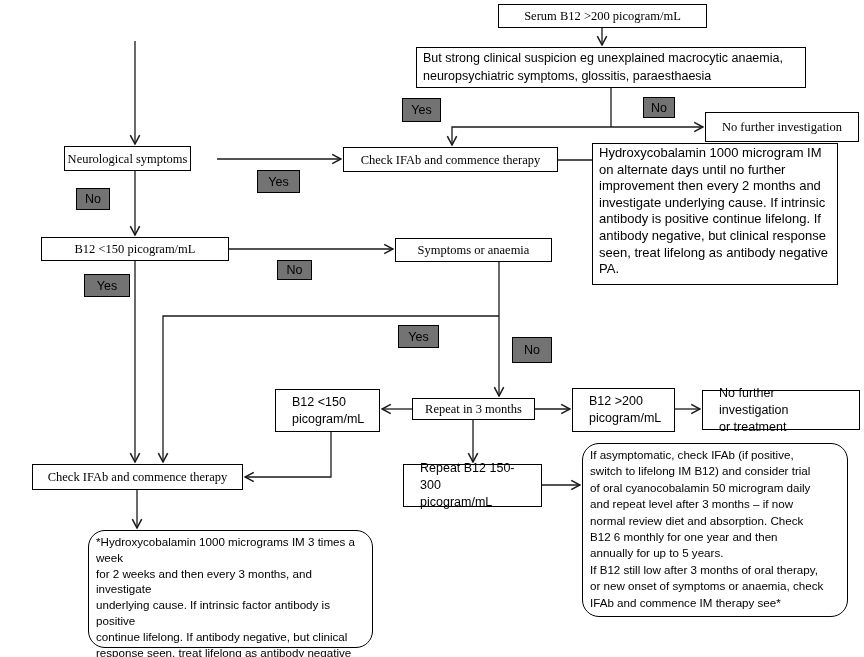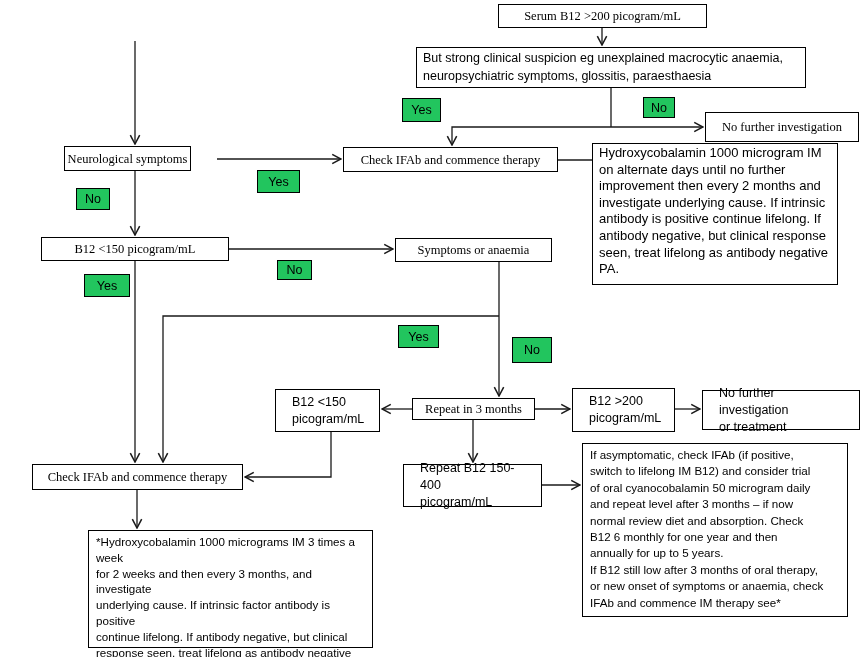--- a/index.html
+++ b/index.html
@@ -13,23 +13,23 @@
     position:absolute;box-sizing:border-box;border:1.5px solid #000;
     background:#fff;white-space:pre-line;
   }
   .center{
     display:flex;align-items:center;justify-content:center;text-align:center;
     font-size:12.5px;line-height:14px;font-family:Liberation Serif, serif;
   }
   .leftpad{display:flex;align-items:center;font-size:12.5px;line-height:17px;
     padding:1px 16px;text-align:left;}
   .para{font-size:12px;line-height:16.4px;padding:1px 6px;text-align:left;}
-  .para-sm{font-size:11.6px;line-height:15.8px;padding:3px 7px;text-align:left;}
+  .para-sm{font-size:11.6px;line-height:15.8px;padding:3px 7px;text-align:left;border-radius:17px;}
   .lbl{
-    position:absolute;box-sizing:border-box;border:1.5px solid #000;background:#22c55e;
+    position:absolute;box-sizing:border-box;border:1.5px solid #000;background:#737373;
     display:flex;align-items:center;justify-content:center;font-size:12.5px;
   }
 </style>
 </head>
 <body>
 
 <div id="canvas">
 
   <svg id="wires" viewBox="0 0 864 657" xmlns="http://www.w3.org/2000/svg">
     <defs>
@@ -105,21 +105,21 @@
 picogram/mL</div>
 
   <div class="node center" style="left:412px;top:398px;width:123px;height:22px">Repeat in 3 months</div>
 
   <div class="node leftpad" style="left:572px;top:388px;width:103px;height:44px">B12 &gt;200
 picogram/mL</div>
 
   <div class="node leftpad" style="left:702px;top:390px;width:158px;height:40px">No further investigation
 or treatment</div>
 
-  <div class="node leftpad" style="left:403px;top:464px;width:139px;height:43px">Repeat B12 150-400
+  <div class="node leftpad" style="left:403px;top:464px;width:139px;height:43px">Repeat B12 150-300
 picogram/mL</div>
 
   <div class="node center" style="left:32px;top:464px;width:211px;height:26px">Check IFAb and commence therapy</div>
 
   <div class="node para-sm" style="left:582px;top:443px;width:266px;height:174px;line-height:16.4px">If asymptomatic, check IFAb (if positive,
 switch to lifelong IM B12) and consider trial
 of oral cyanocobalamin 50 microgram daily
 and repeat level after 3 months – if now
 normal review diet and absorption. Check
 B12 6 monthly for one year and then

